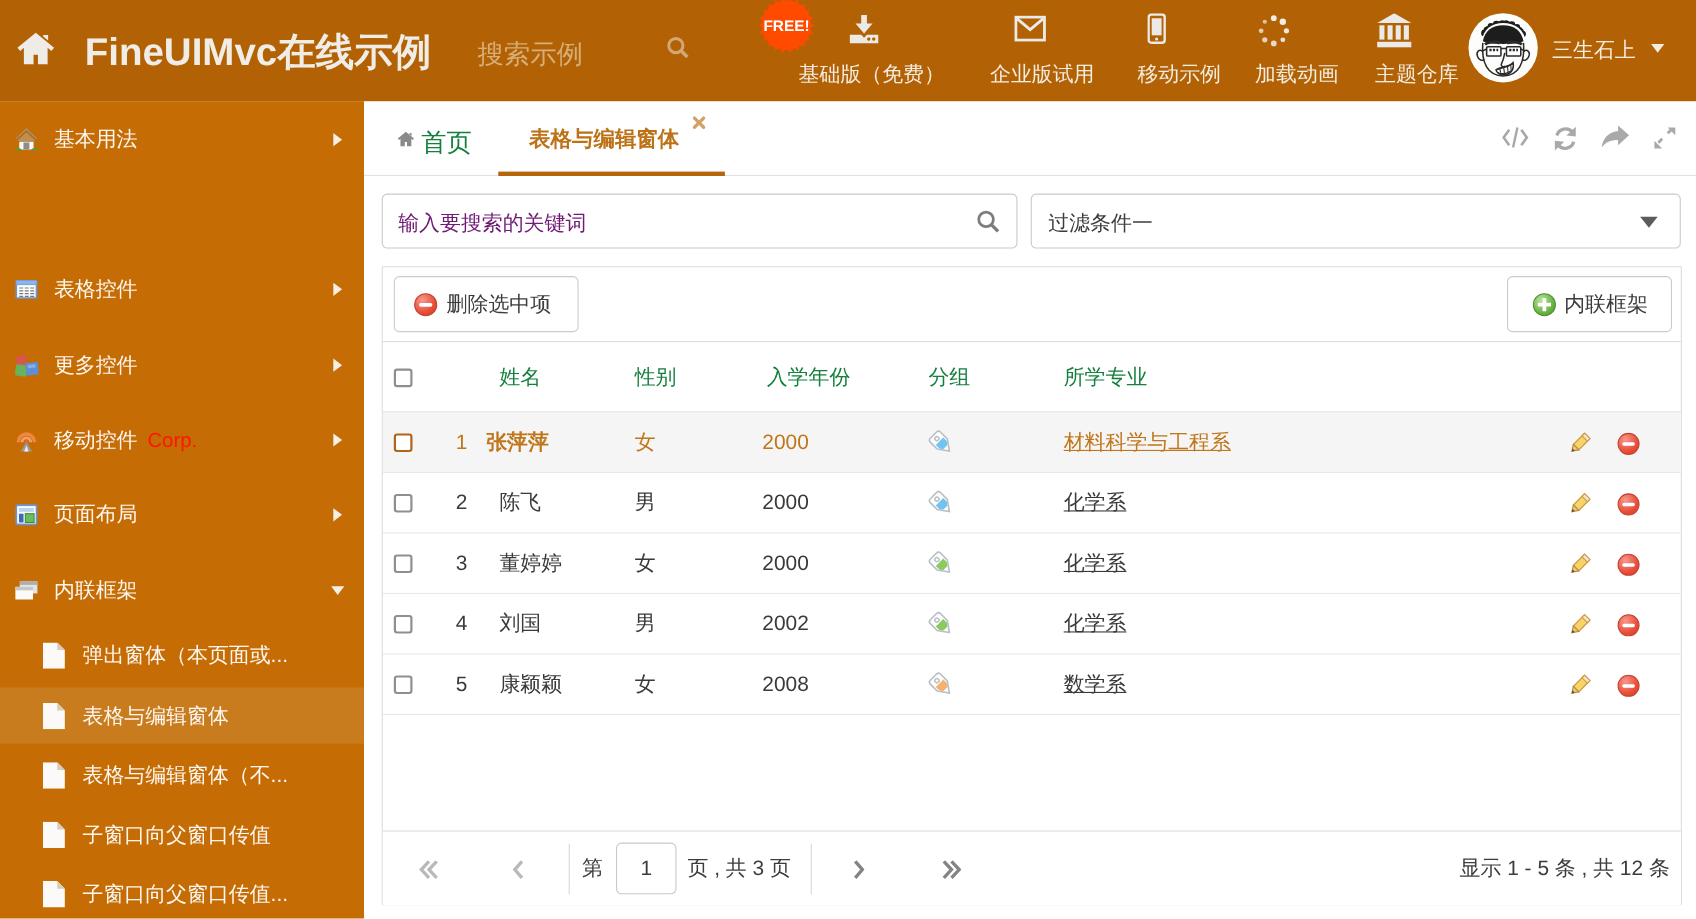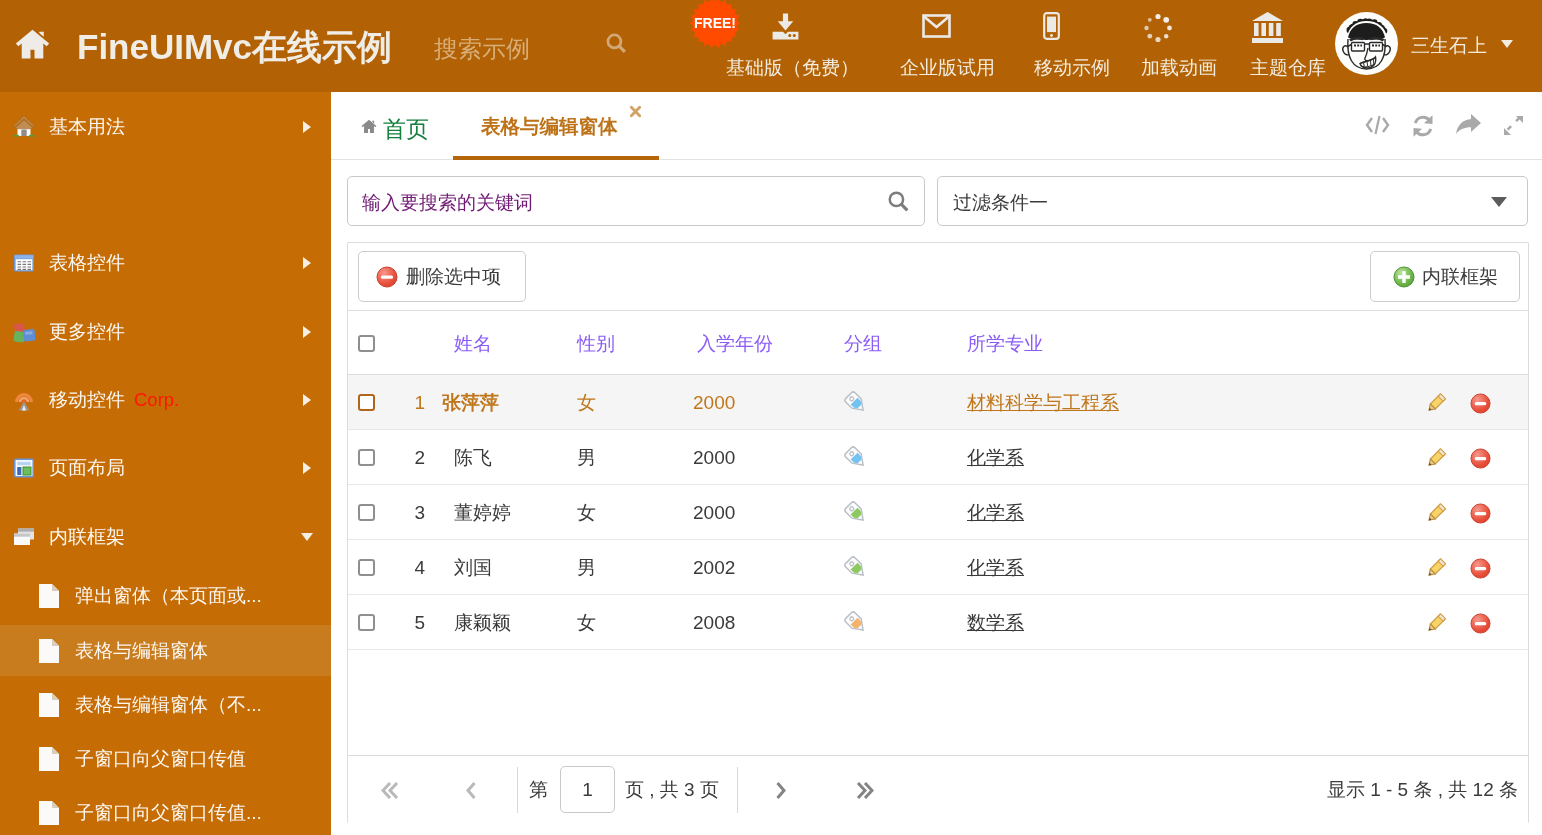--- a/index.html
+++ b/index.html
@@ -28,21 +28,21 @@
 .smitem.sel { background:#c97c1e; }
 
 
 #tabbar { position:absolute; left:0; top:0; width:1211px; height:68px; background:#fff; border-bottom:1px solid #e2e2e2; }
 .tab-underline { position:absolute; left:122px; top:64px; width:206px; height:4px; background:#b5650a; }
 
 .inp { position:absolute; top:84px; height:50px; border:1px solid #c9c9c9; border-radius:5px; background:#fff; }
 
 #panel { position:absolute; left:16px; top:150px; width:1182px; height:581px; border:1px solid #dcdcdc; border-radius:1px; background:#fff; }
 .btn { position:absolute; height:51px; border:1px solid #ccc; border-radius:5px; background:#fff; font-size:19px; color:#3c3c3c; }
-.hdr-cell { position:absolute; top:0; font-size:19px; color:#8b5cf6; line-height:65px; height:65px; }
+.hdr-cell { position:absolute; top:0; font-size:19px; color:#15803d; line-height:65px; height:65px; }
 .row { position:absolute; left:0; width:1180px; height:55px; border-bottom:1px solid #e8e8e8; }
 .cell { position:absolute; top:0; height:55px; line-height:55px; font-size:19px; color:#3a3a3a; white-space:nowrap; }
 .row.orange .cell, .row.orange .cell a { color:#c0761b !important; }
 .cell a { color:#3a3a3a; text-decoration:underline; }
 .cb { position:absolute; width:17px; height:17px; border:2px solid #8f8f8f; border-radius:3px; background:#fff; }
 
 #pager { position:absolute; left:0; top:512px; width:1180px; height:68px; border-top:1px solid #dcdcdc; background:#fff; }
 .pgtxt { position:absolute; top:0; height:68px; line-height:68px; font-size:19px; color:#3c3c3c; white-space:nowrap; }
 .vsep { position:absolute; top:11px; height:46px; width:1px; background:#d8d8d8; }
 </style>

